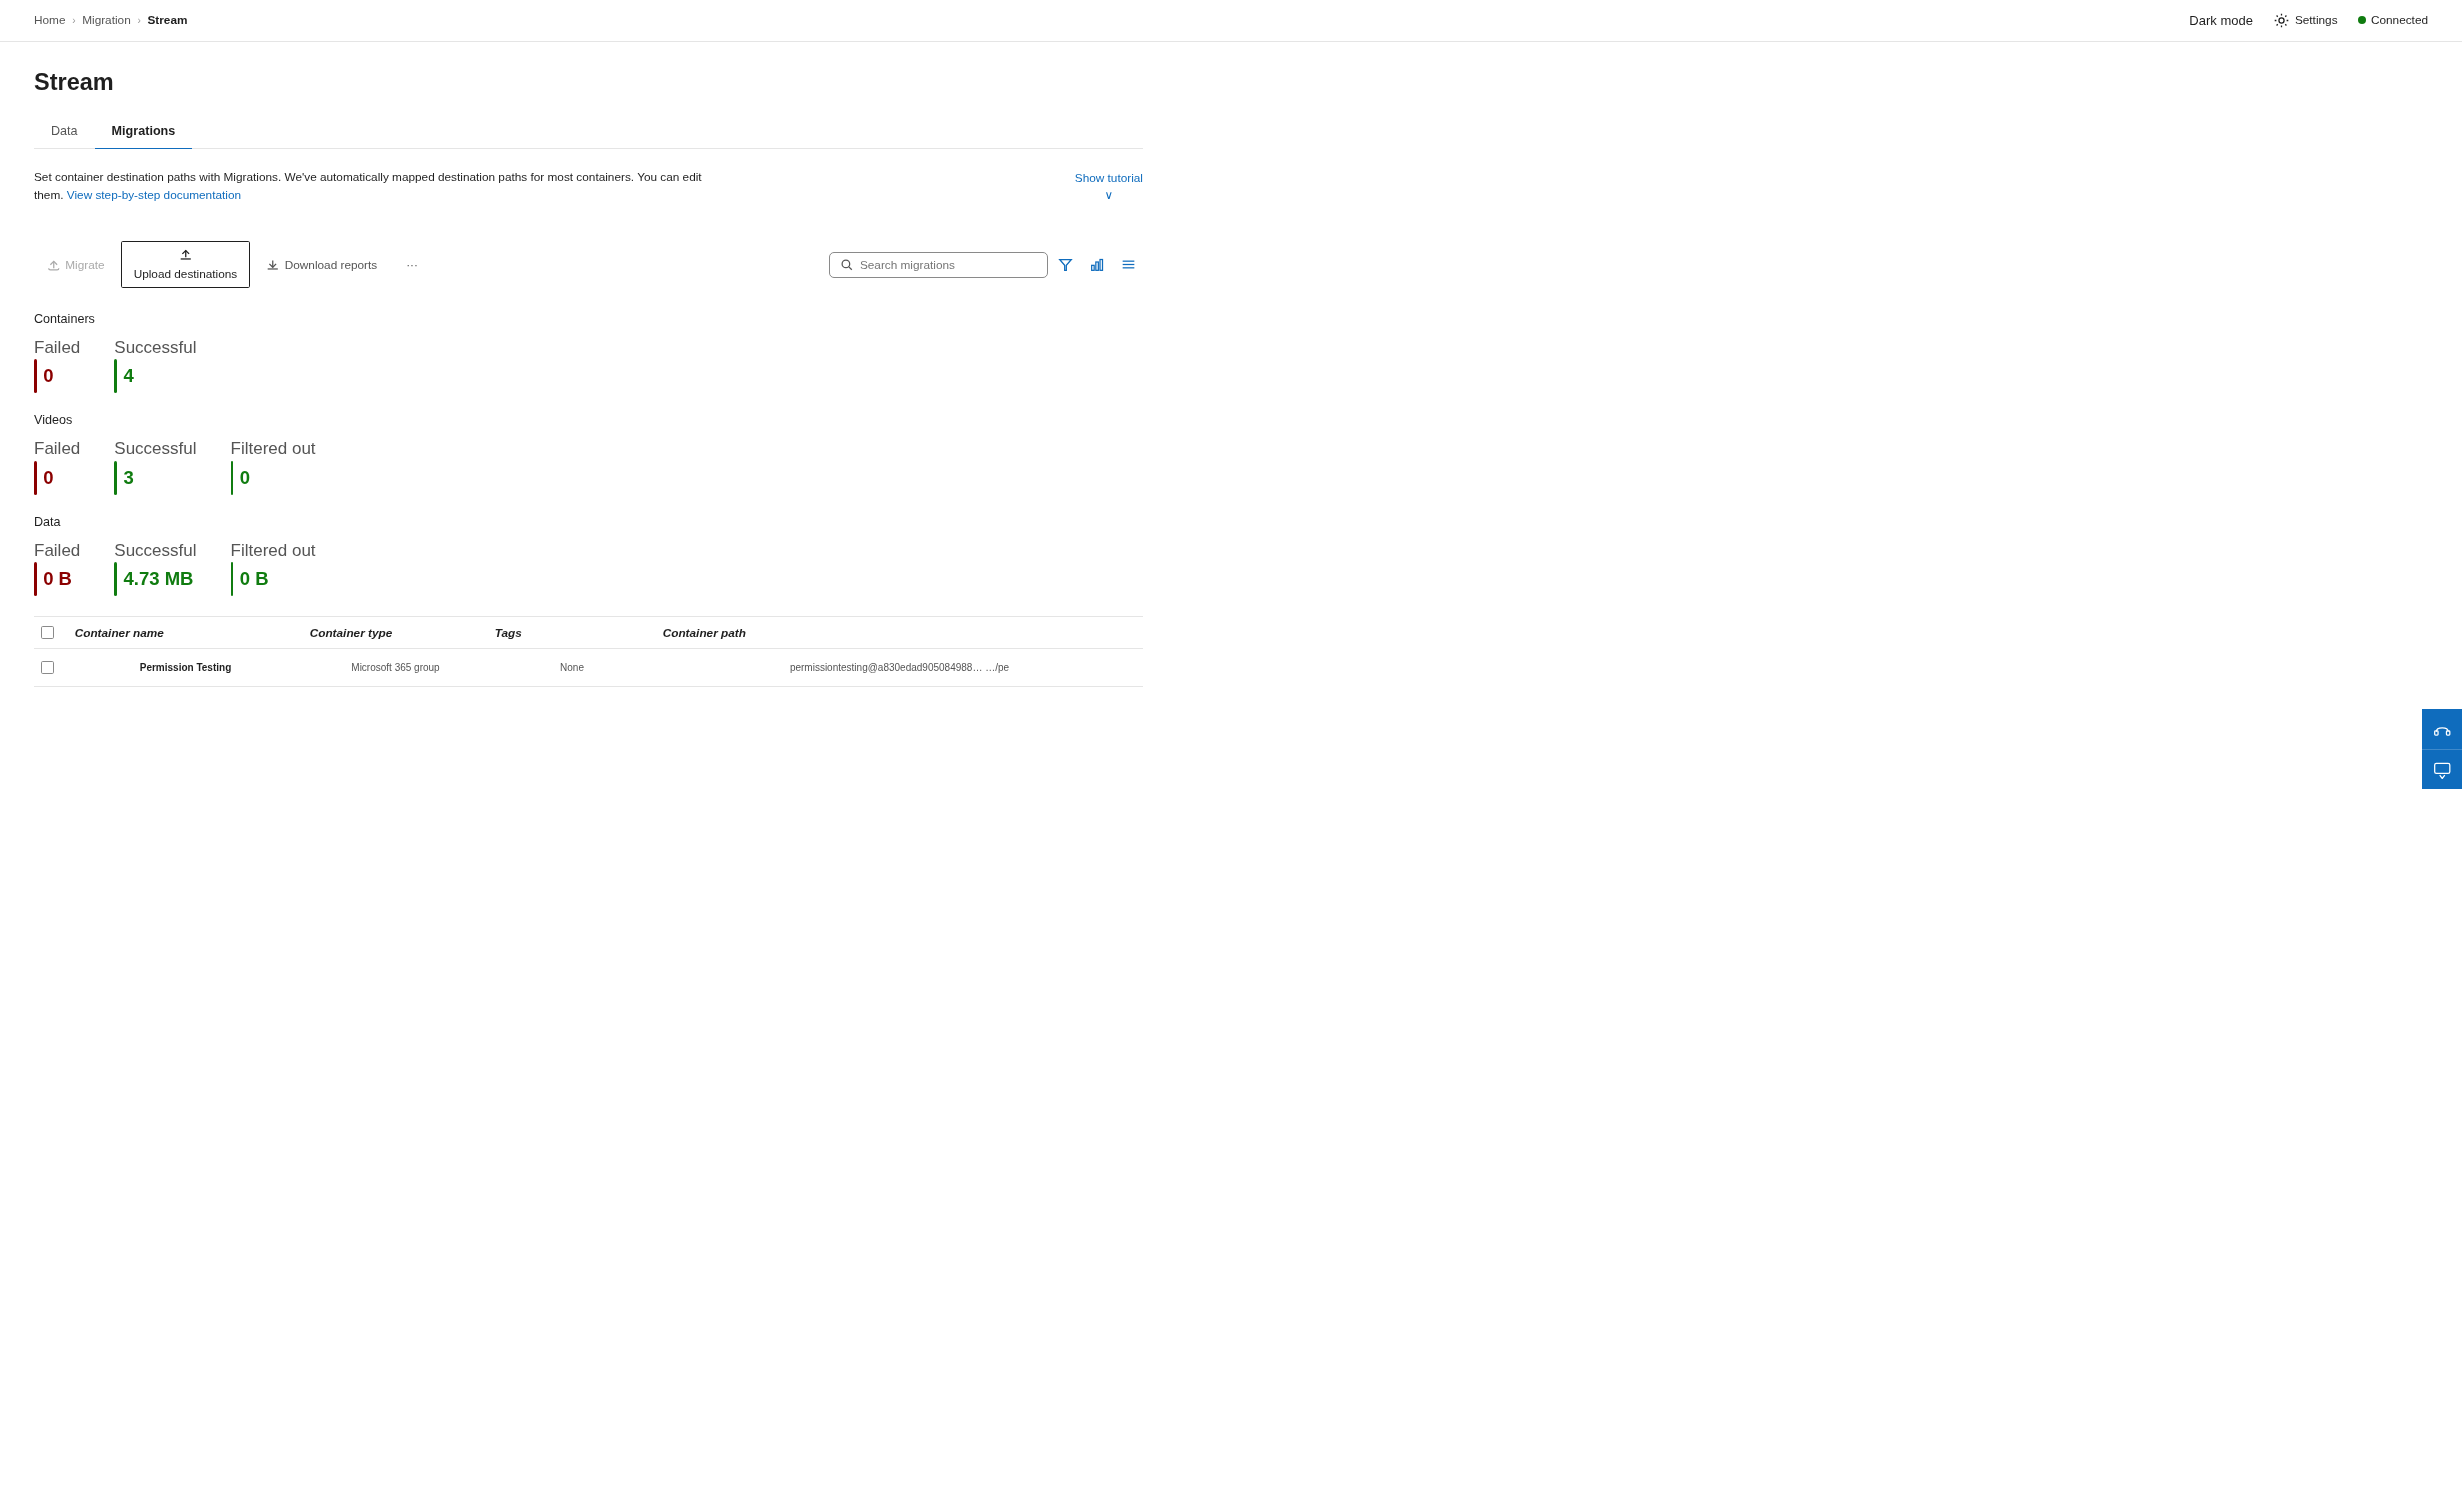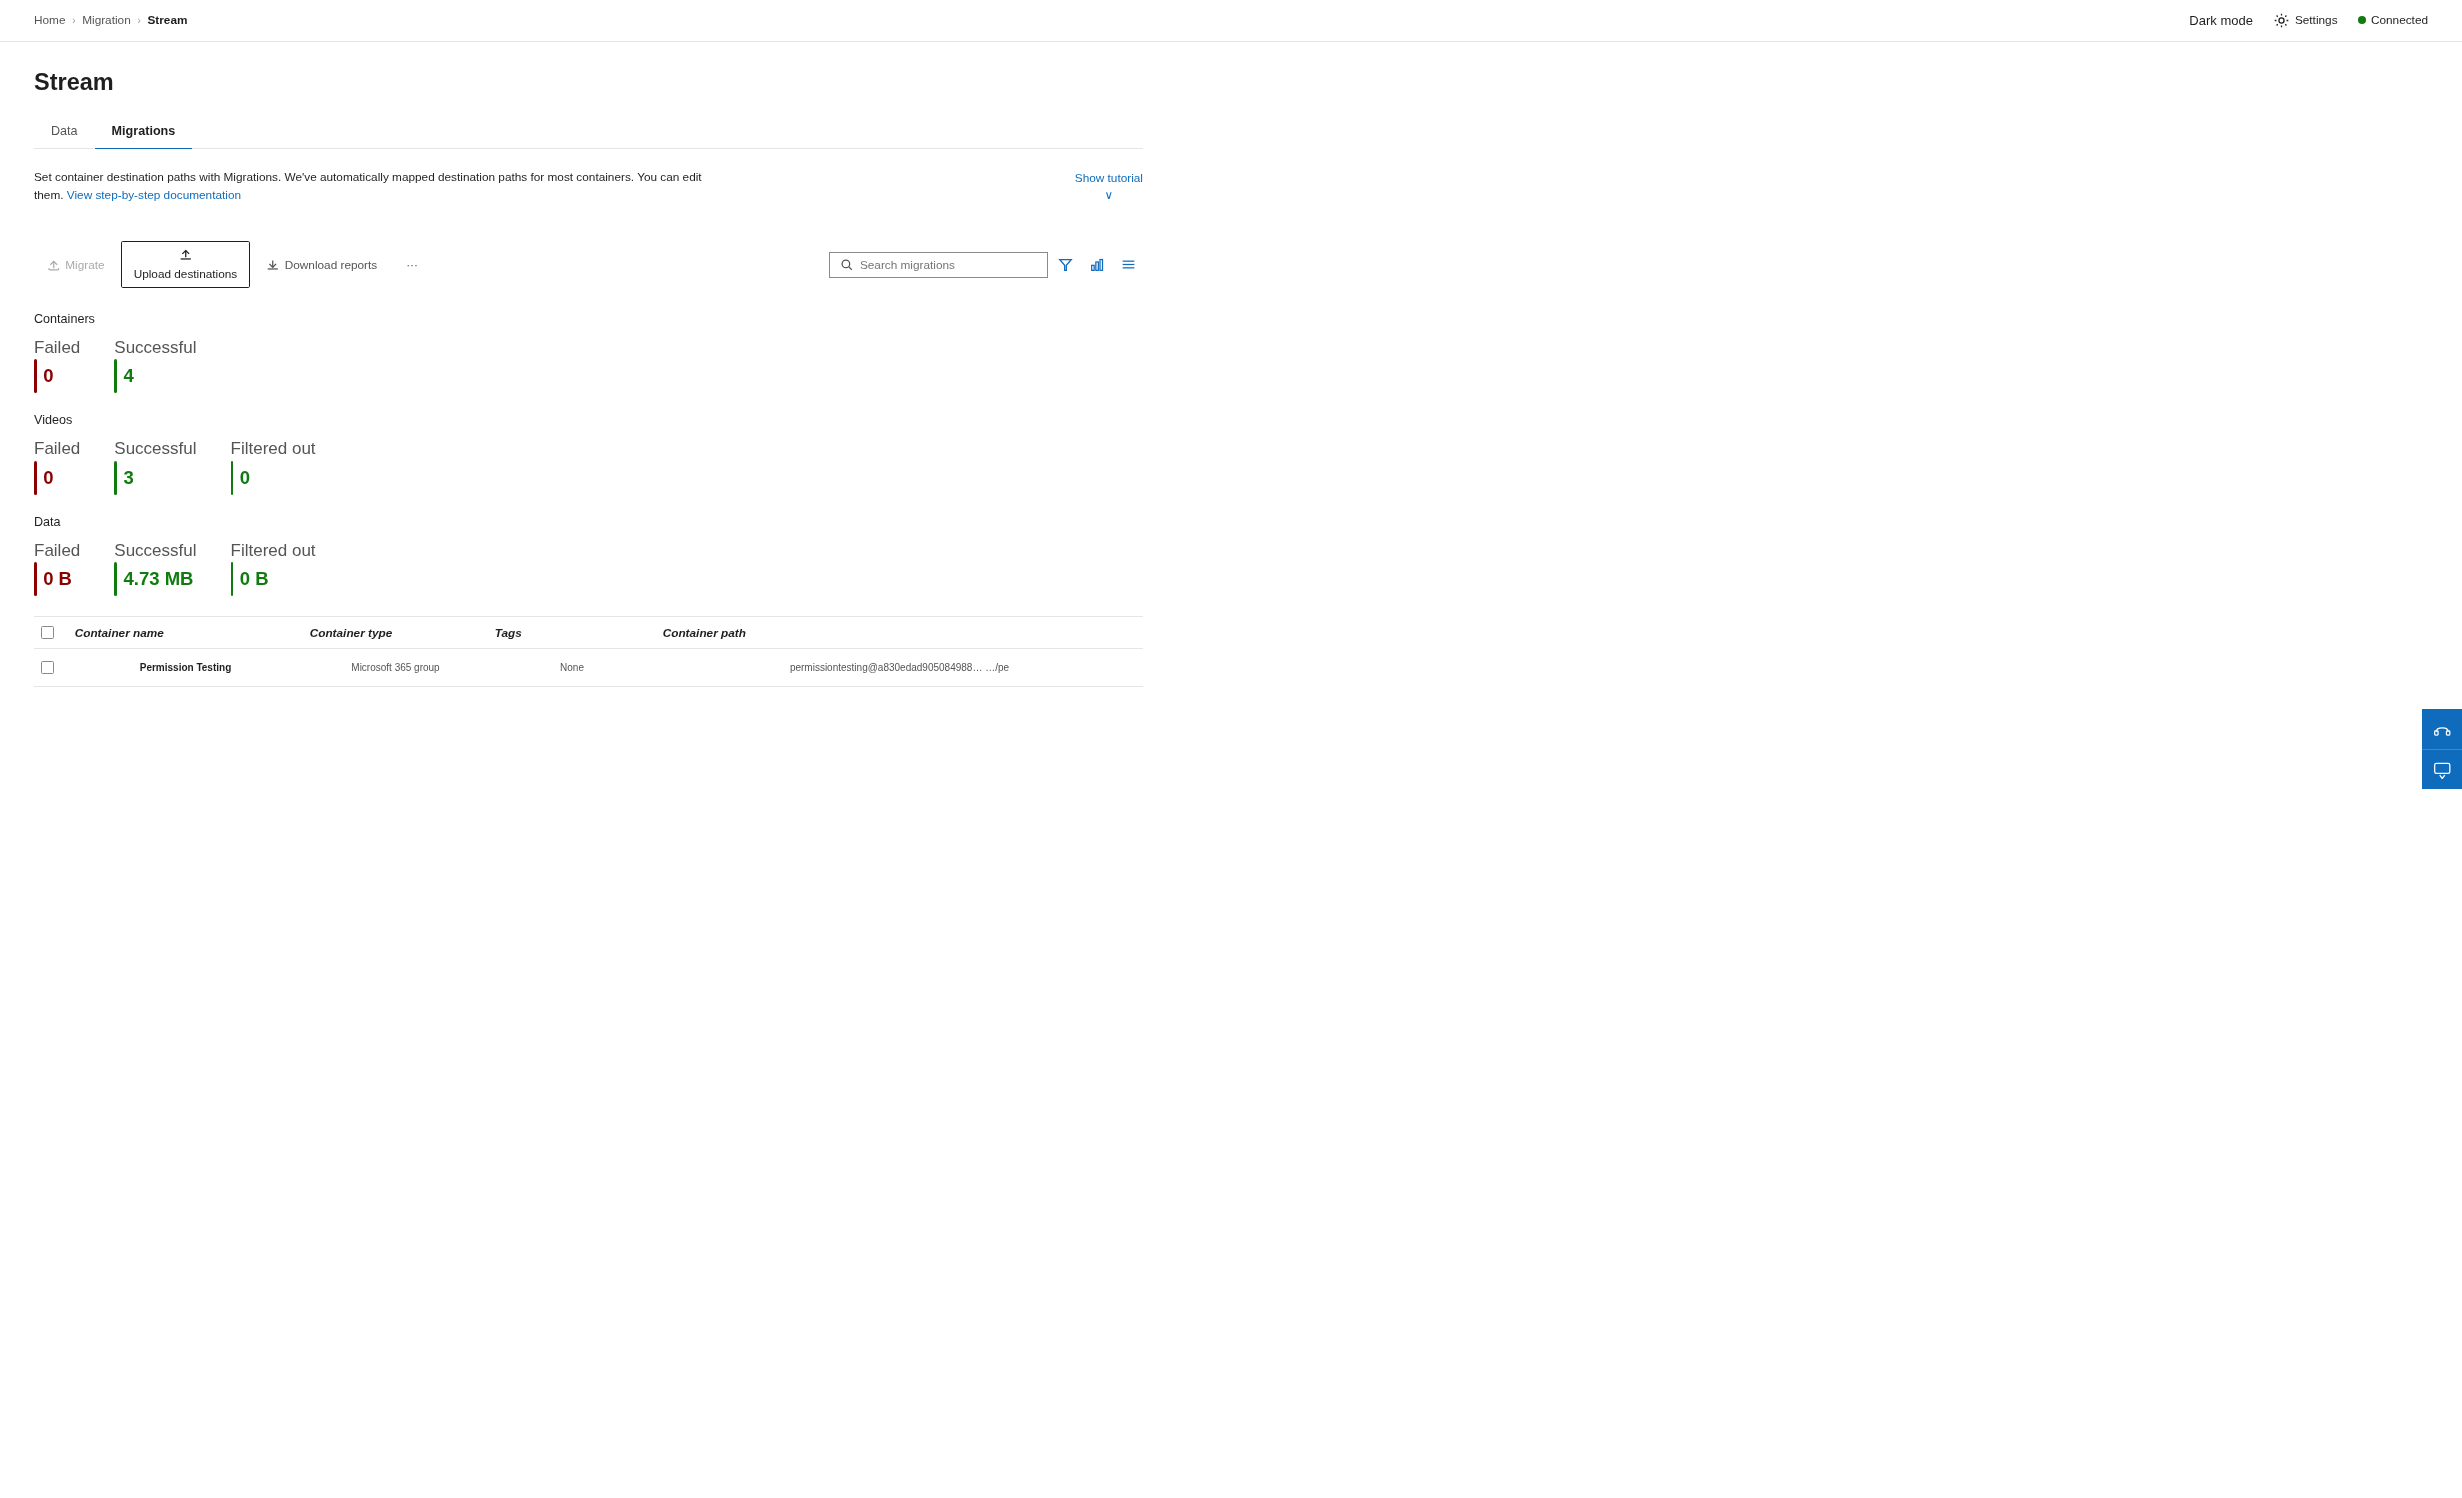--- a/index.html
+++ b/index.html
@@ -173,21 +173,21 @@
       color: #aaa;
       cursor: not-allowed;
     }
 
     .toolbar-sep { flex: 1; }
 
     .search-box {
       display: flex;
       align-items: flex-end;
       border: 0.8px solid #8a8a8a;
-      border-radius: 0;
+      border-radius: 5px;
       padding: 5px 10px;
       gap: 6.7px;
       min-width: 219px;
     }
     .search-box input {
       border: none;
       outline: none;
       font-size: 11.8px;
       color: #1f1f1f;
       background: transparent;

